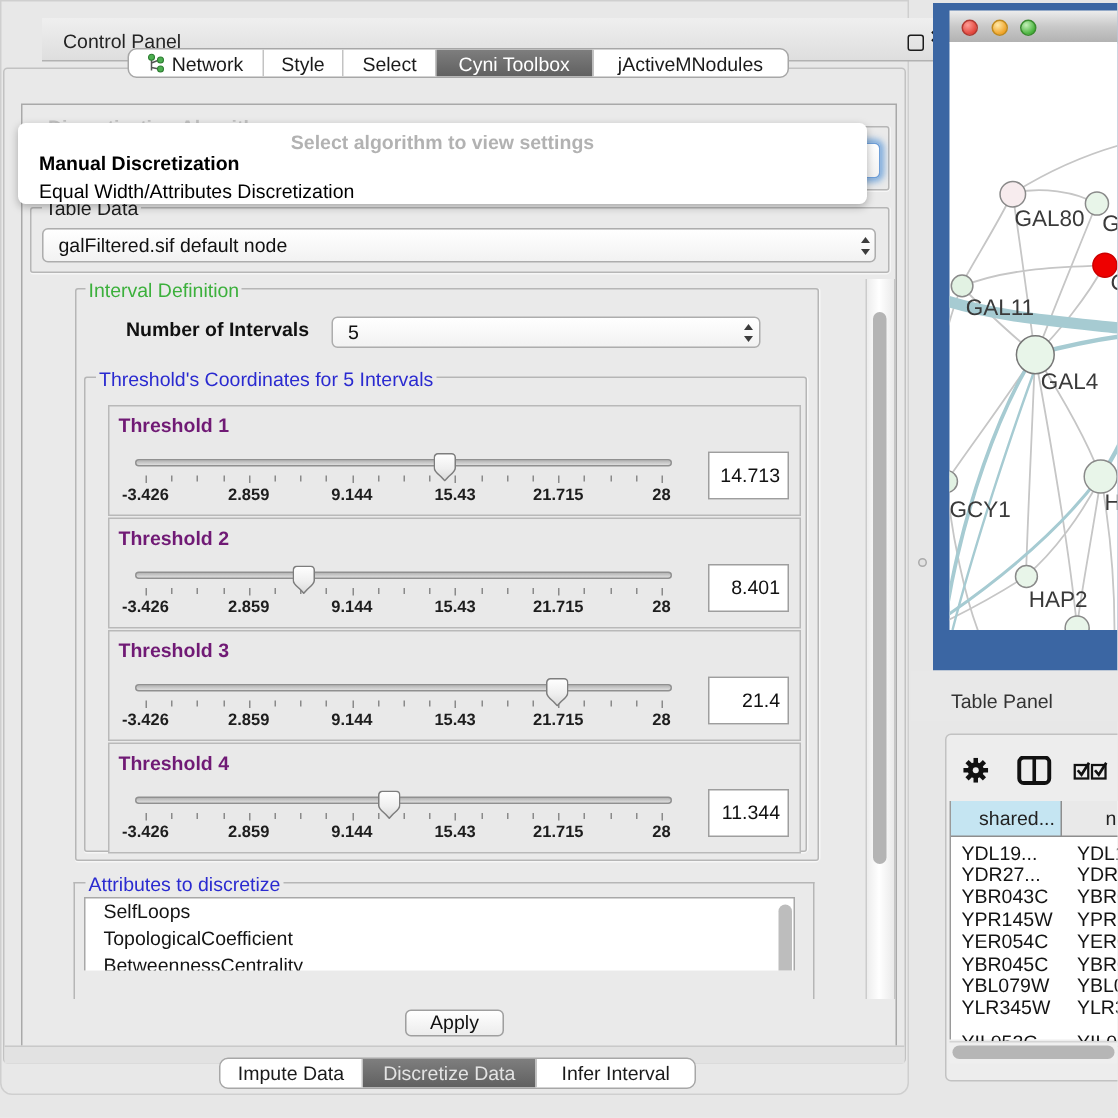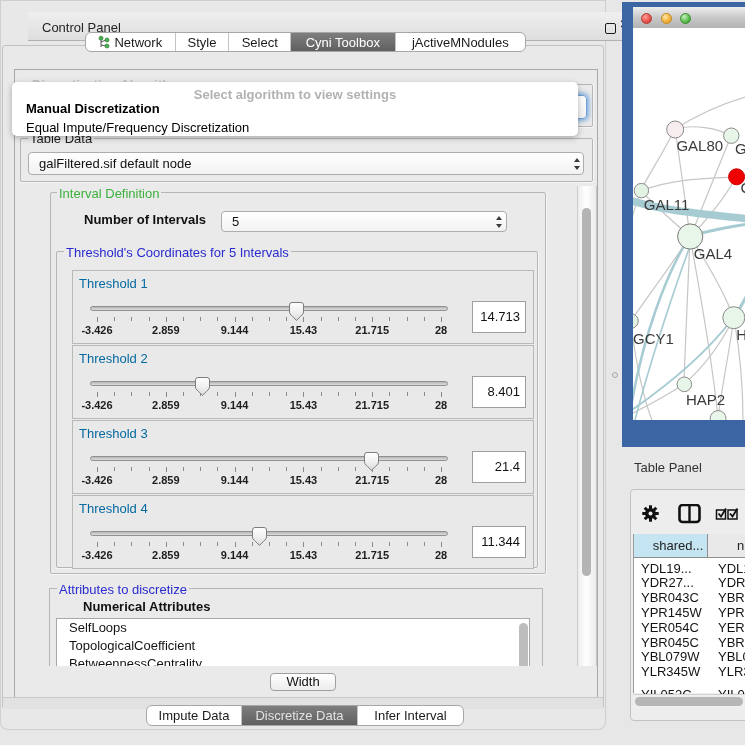--- a/index.html
+++ b/index.html
@@ -35,21 +35,21 @@
 .gtitle{position:absolute;font-size:13px;padding:0 2px;background:#eaeaea;white-space:nowrap;}
 
 .combo{position:absolute;background:linear-gradient(#ffffff,#f2f2f2);
   border:1px solid #adadad;border-radius:4px;font-size:13px;color:#111;}
 .combo .ctext{position:absolute;left:10px;top:0;}
 .arr{position:absolute;width:0;height:0;border-left:3px solid transparent;border-right:3px solid transparent;}
 .arr.up{border-bottom:4.5px solid #3b3b3b;}
 .arr.dn{border-top:4.5px solid #3b3b3b;}
 
 .thp{position:absolute;left:57px;width:460px;height:72px;border:1px solid #b9b9b9;background:#e9e9e9;}
-.thp .lbl{position:absolute;left:6px;top:5px;font-size:13px;font-weight:normal;color:#0369a1;}
+.thp .lbl{position:absolute;left:6px;top:5px;font-size:13px;font-weight:bold;color:#701a75;}
 .thp .track{position:absolute;left:17px;top:35px;width:356px;height:3px;border:1px solid #909090;
   border-radius:2.5px;background:linear-gradient(#b5b5b5,#dedede);}
 .thp .tick{position:absolute;width:1px;background:#8a8a8a;}
 .thp .tl{position:absolute;top:52.5px;width:50px;margin-left:-25px;text-align:center;
   font-size:11px;font-weight:bold;color:#1d1d1d;}
 .thp .fld{position:absolute;left:399px;top:30px;width:47px;height:30px;background:#fff;
   border:1px solid #9e9e9e;font-size:13px;color:#111;text-align:right;padding-right:5px;line-height:30px;}
 .thumb{position:absolute;top:30.5px;width:15px;height:19px;margin-left:-7.5px;}
 
 #popup{left:12px;top:82px;width:566px;height:54px;background:#fff;border-radius:5px;
@@ -275,51 +275,51 @@
       <div class="tl" style="left:299.2px;">21.715</div>
       <div class="tl" style="left:368.0px;">28</div>
     <svg class="thumb" style="left:186px;" viewBox="0 0 15 19">
         <path d="M3 0.5 h9 a2.5 2.5 0 0 1 2.5 2.5 v7 c0 2.3 -2.7 4.1 -4.7 6 l-2.3 2.5 l-2.3 -2.5 c-2 -1.9 -4.7 -3.7 -4.7 -6 v-7 a2.5 2.5 0 0 1 2.5 -2.5 z" fill="url(#tg)" stroke="#7d7d7d"></path>
       </svg>
   </div>
   
   <div class="abs" style="left:34px;top:402px;width:492px;height:78px;border:1px solid #b6b6b6;border-bottom:none;"></div>
   <div class="gtitle" style="left:42px;top:396px;color:#2a2ad0;">Attributes to discretize</div>
   <div class="abs" style="left:41px;top:413px;font-size:13px;font-weight:bold;color:#111;margin-left:27px;">Numerical Attributes</div>
-  <div class="abs" style="left:41px;top:432px;width:472px;height:48px;background:#fff;border:1px solid #a8a8a8;border-bottom:none;overflow:hidden;">
+  <div class="abs" style="left:41px;top:412px;width:472px;height:48px;background:#fff;border:1px solid #a8a8a8;border-bottom:none;overflow:hidden;">
     <div style="position:absolute;left:12px;top:0px;font-size:13px;color:#141414;line-height:18px;">SelfLoops<br>TopologicalCoefficient<br>BetweennessCentrality</div>
     <div style="position:absolute;left:462px;top:4px;width:9px;height:60px;background:#bdbdbd;border-radius:5px;"></div>
   </div>
   <svg width="0" height="0">
       <defs>
         <linearGradient id="tg" x1="0" y1="0" x2="0" y2="1">
     <stop offset="0" stop-color="#ffffff"></stop>
           <stop offset="0.55" stop-color="#efefef"></stop>
           <stop offset="1" stop-color="#dadada"></stop>
   </linearGradient>
       </defs>
     </svg>
 </div>
 
 <div class="sbtrack" style="left:577px;top:186px;width:18px;height:480px;border-left:1px solid #cccccc;border-right:1px solid #c6c6c6;"></div>
 <div class="sbthumb" style="left:582px;top:208px;width:9px;height:368px;"></div>
 
 <div class="abs" style="left:270px;top:673px;width:64px;height:16px;background:linear-gradient(#ffffff,#ececec);
- border:1px solid #9f9f9f;border-radius:4px;text-align:center;font-size:13px;line-height:16px;color:#111;">Width</div>
+ border:1px solid #9f9f9f;border-radius:4px;text-align:center;font-size:13px;line-height:16px;color:#111;">Apply</div>
 
 <div id="bottabs" class="seg abs">
   <div class="s" style="width:94px;text-align:center;">Impute Data</div>
   <div class="s sel" style="width:115px;">Discretize Data</div>
   <div class="s" style="width:105px;">Infer Interval</div>
 </div>
 
 <div id="popup" class="abs">
   <div class="hint">Select algorithm to view settings</div>
   <div class="i1">Manual Discretization</div>
-  <div class="i2">Equal Impute/Frequency Discretization</div>
+  <div class="i2">Equal Width/Attributes Discretization</div>
 </div>
 
 <div id="netwin" class="abs"></div>
 <div id="nettitle" class="abs">
   <span class="tl-dot" style="left:8px;background:radial-gradient(circle at 35% 30%,#ff9d96,#e2463d 70%);border:1px solid #b03a32;box-sizing:border-box;"></span>
   <span class="tl-dot" style="left:28px;background:radial-gradient(circle at 35% 30%,#ffe9a8,#f0a429 70%);border:1px solid #c08a1e;box-sizing:border-box;"></span>
   <span class="tl-dot" style="left:47px;background:radial-gradient(circle at 35% 30%,#c4f0b9,#48b33c 70%);border:1px solid #3a8c2f;box-sizing:border-box;"></span>
 </div>
 <div id="netcanvas" class="abs">
 <svg width="112" height="392" viewBox="0 0 112 392">

